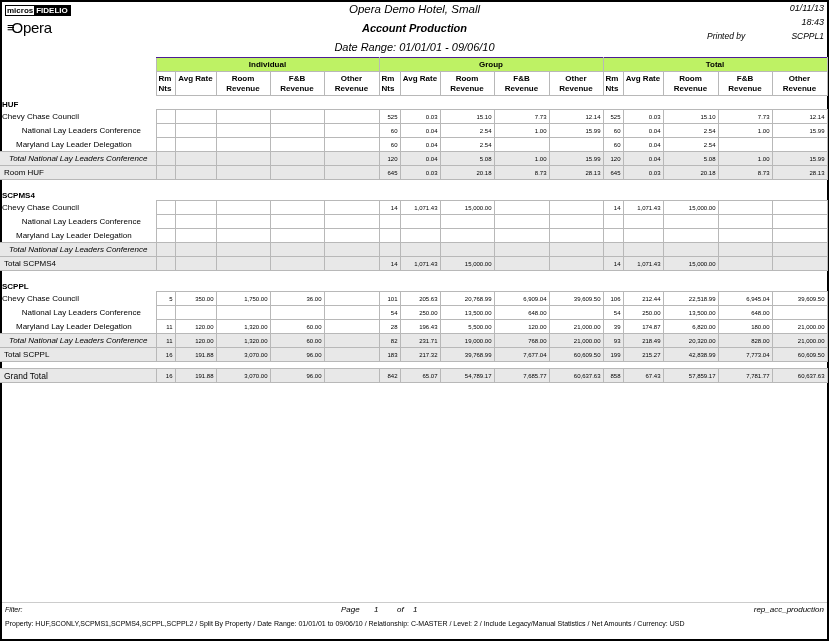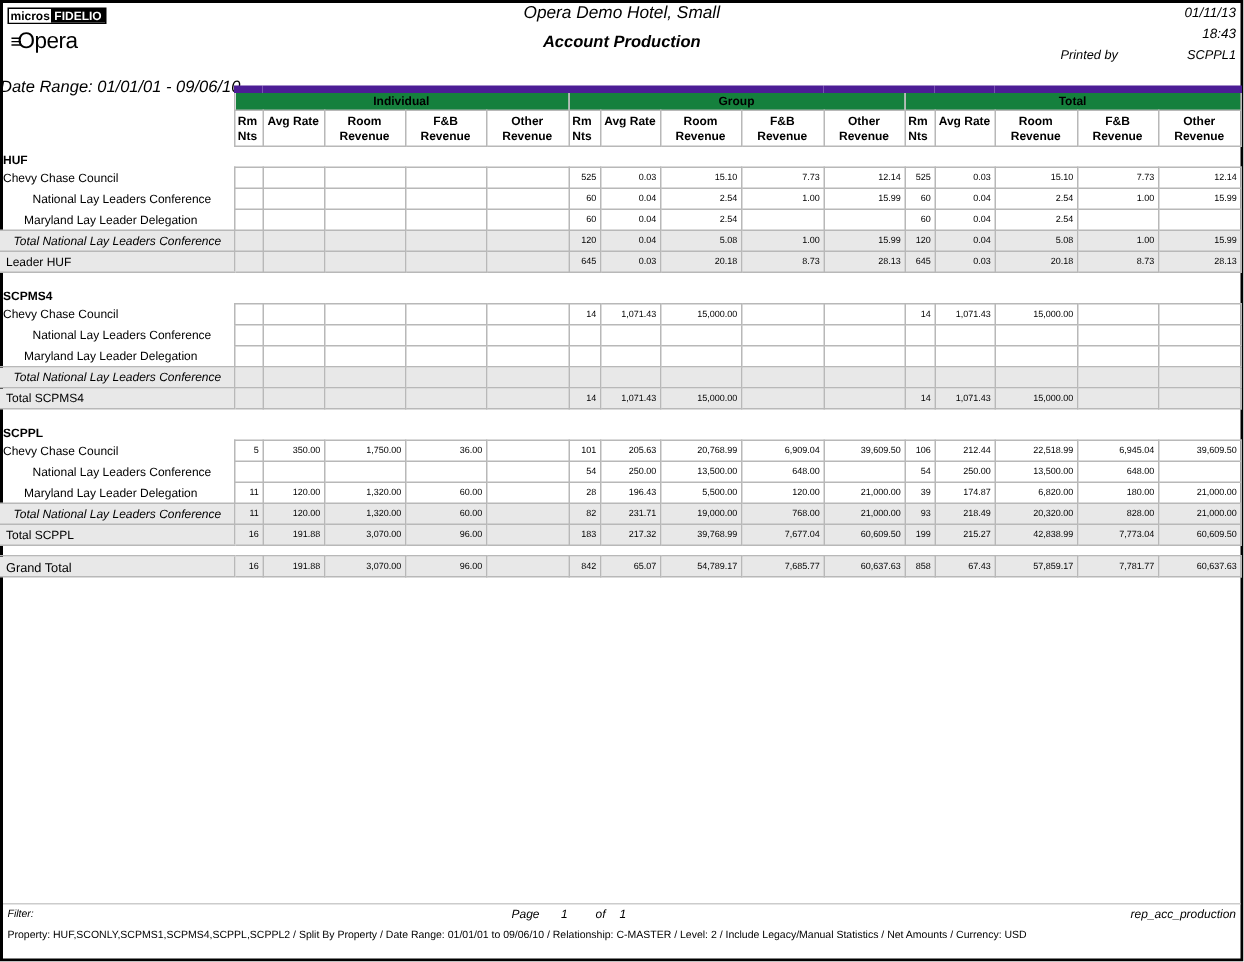--- a/index.html
+++ b/index.html
@@ -8,30 +8,30 @@
   .frame { position: absolute; left: 0; top: 0; width: 829px; height: 641px; border: 2px solid #000; border-left-width: 2px; }
 
   .logo-micros { position: absolute; left: 5px; top: 5px; height: 11px; display: flex; border: 1px solid #000; font-size: 8px; font-weight: bold; line-height: 9px; }
   .logo-micros .m1 { padding: 0 1px; background: #fff; }
   .logo-micros .m2 { padding: 0 2px; background: #000; color: #fff; }
   .logo-opera { position: absolute; left: 7px; top: 19px; font-size: 15px; letter-spacing: -0.3px; display: flex; align-items: center; }
   .logo-opera .wing { font-size: 13px; margin-right: 0px; letter-spacing: -3px; }
 
   .hdr-hotel { position: absolute; left: 0; width: 829px; top: 3px; text-align: center; font-size: 11.5px; font-style: italic; }
   .hdr-title { position: absolute; left: 0; width: 829px; top: 22px; text-align: center; font-size: 11px; font-weight: bold; font-style: italic; }
-  .hdr-range { position: absolute; left: 0; width: 829px; top: 41px; text-align: left; font-size: 11px; font-style: italic; margin-top: 11px; }
+  .hdr-range { position: absolute; left: 0; width: 829px; top: 41px; text-align: center; font-size: 11px; font-style: italic; }
   .hdr-date { position: absolute; right: 5px; top: 3px; font-size: 9px; font-style: italic; }
   .hdr-time { position: absolute; right: 5px; top: 17px; font-size: 9px; font-style: italic; }
   .hdr-printed { position: absolute; left: 707px; top: 31px; font-size: 8.5px; font-style: italic; }
   .hdr-user { position: absolute; right: 5px; top: 31px; font-size: 8.5px; font-style: italic; }
 
   table.rep { position: absolute; left: 0; top: 57px; border-collapse: collapse; table-layout: fixed; width: 827px; font-size: 6px; }
   table.rep td, table.rep th { border: 1px solid #b8b8b8; padding: 0 2px; height: 14px; white-space: nowrap; overflow: hidden; }
   table.rep th { font-weight: bold; font-size: 8px; text-align: center; line-height: 10px; }
-  tr.grp-hdr th { background: #15803d; height: 14px; border-top: 5px solid #4c1d95; }
+  tr.grp-hdr th { background: #bef264; height: 14px; border-top: 1px solid #4c1d95; }
   tr.col-hdr th { height: 24px; vertical-align: middle; }
   td.lbl { border: none !important; font-size: 8px; padding-left: 2px; }
   td.num { text-align: right; }
   td.blank-lbl, th.blank-lbl { border: none !important; background: transparent !important; }
   tr.sec td { border: none; height: 14px; }
   tr.sec td.lbl { font-weight: bold; font-size: 8px; padding-top: 4px; margin-left: 23px; }
   tr.spacer td { border: none; height: 7px; }
   tr.ind1 td.lbl { padding-left: 9px; text-align: center; }
   tr.ind2 td.lbl { padding-left: 16px; }
   tr.sub td { background: #e8e8e8; }
@@ -231,21 +231,21 @@
         <td class="num">5.08</td>
         <td class="num">1.00</td>
         <td class="num">15.99</td>
         <td class="num sep-l">120</td>
         <td class="num">0.04</td>
         <td class="num">5.08</td>
         <td class="num">1.00</td>
         <td class="num">15.99</td>
       </tr>
       <tr class="tot">
-        <td class="lbl">Leader HUF</td>
+        <td class="lbl">Room HUF</td>
         <td class="num"></td>
         <td class="num"></td>
         <td class="num"></td>
         <td class="num"></td>
         <td class="num"></td>
         <td class="num sep-l">645</td>
         <td class="num">0.03</td>
         <td class="num">20.18</td>
         <td class="num">8.73</td>
         <td class="num">28.13</td>

